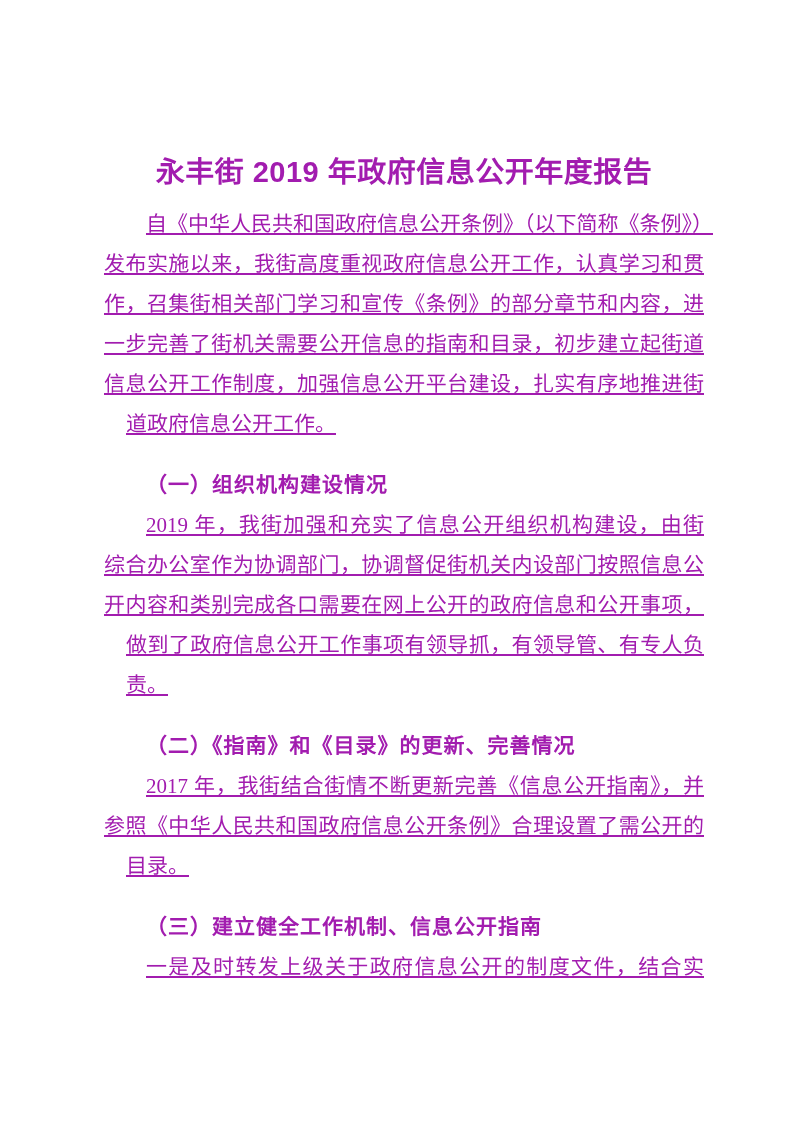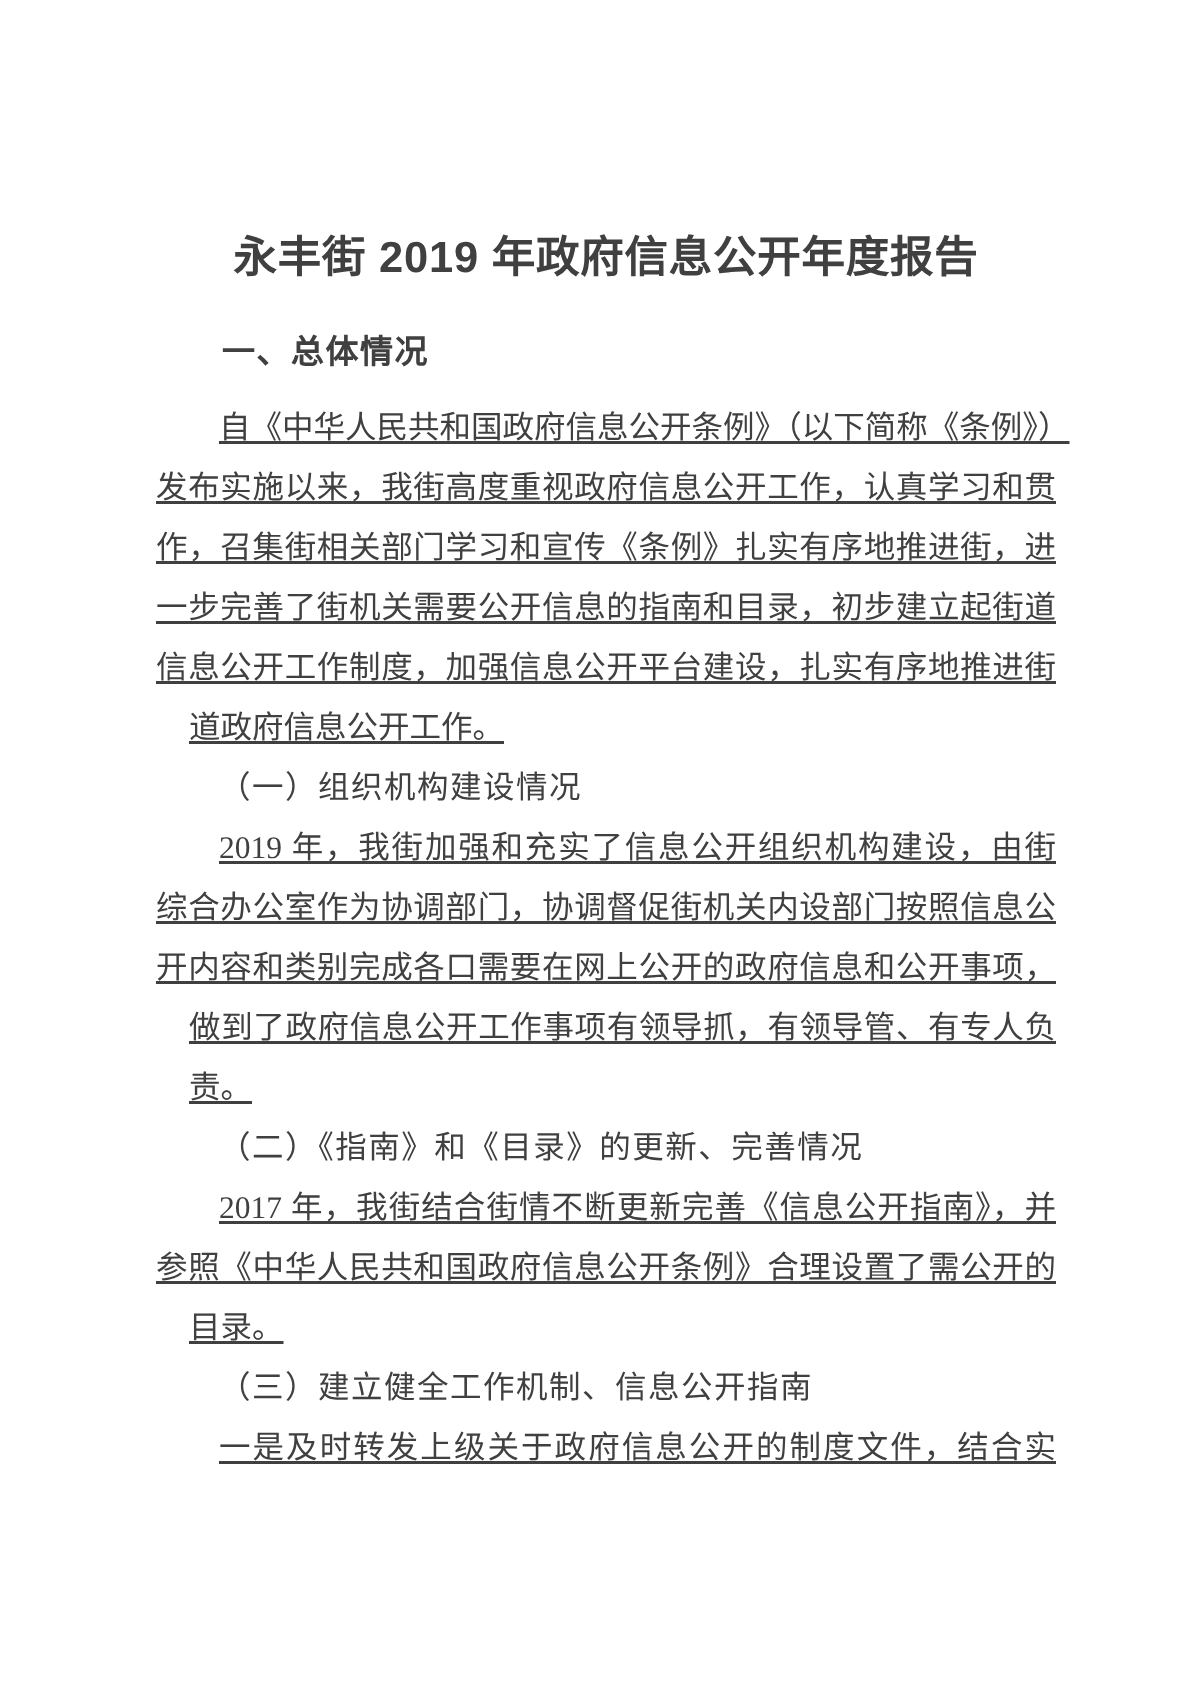--- a/index.html
+++ b/index.html
@@ -7,21 +7,21 @@
     padding: 0;
     background: #ffffff;
   }
   .page {
     position: relative;
     width: 793px;
     height: 1122px;
     margin: 0 auto;
     background: #ffffff;
     overflow: hidden;
-    color: #404040;
+    color: #a21caf;
   }
   .content {
     padding: 150px 89px 0 104px;
   }
   .doc-title {
     font-family: "Liberation Sans", "DejaVu Sans", sans-serif;
     font-weight: bold;
     font-size: 29px;
     line-height: 44px;
     text-align: center;
@@ -37,25 +37,26 @@
     text-indent: 2em;
     letter-spacing: 1px;
   }
   .body-flow {
     margin-top: 10px;
     font-family: "Liberation Serif", "DejaVu Serif", serif;
     font-size: 21px;
   }
   .h2 {
     font-family: "Liberation Serif", "DejaVu Serif", serif;
-    font-weight: 400;
+    font-weight: 700;
     font-size: 21px;
     line-height: 40px;
     text-indent: 2em;
     letter-spacing: 1px;
+    margin-top: 21px;
   }
   .para .line {
     line-height: 40px;
     text-align: justify;
     text-align-last: justify;
     text-justify: inter-character;
     text-decoration: underline;
   }
   .para .line.indent {
     text-indent: 2em;
@@ -66,28 +67,27 @@
   }
 </style>
 </head>
 <body>
 
 <div class="page">
   <div class="content">
 
     <div class="doc-title">永丰街 2019 年政府信息公开年度报告</div>
 
-    <div class="h1">一、总体情况</div>
 
     <div class="body-flow">
 
       <div class="para">
           <div class="line indent">自《中华人民共和国政府信息公开条例》（以下简称《条例》）</div>
           <div class="line">发布实施以来，我街高度重视政府信息公开工作，认真学习和贯</div>
-          <div class="line">作，召集街相关部门学习和宣传《条例》扎实有序地推进街，进</div>
+          <div class="line">作，召集街相关部门学习和宣传《条例》的部分章节和内容，进</div>
           <div class="line">一步完善了街机关需要公开信息的指南和目录，初步建立起街道</div>
           <div class="line">信息公开工作制度，加强信息公开平台建设，扎实有序地推进街</div>
           <div class="line final">道政府信息公开工作。</div>
         </div>
 
       <div class="h2">（一）组织机构建设情况</div>
 
       <div class="para">
           <div class="line indent">2019 年，我街加强和充实了信息公开组织机构建设，由街</div>
           <div class="line">综合办公室作为协调部门，协调督促街机关内设部门按照信息公</div>

